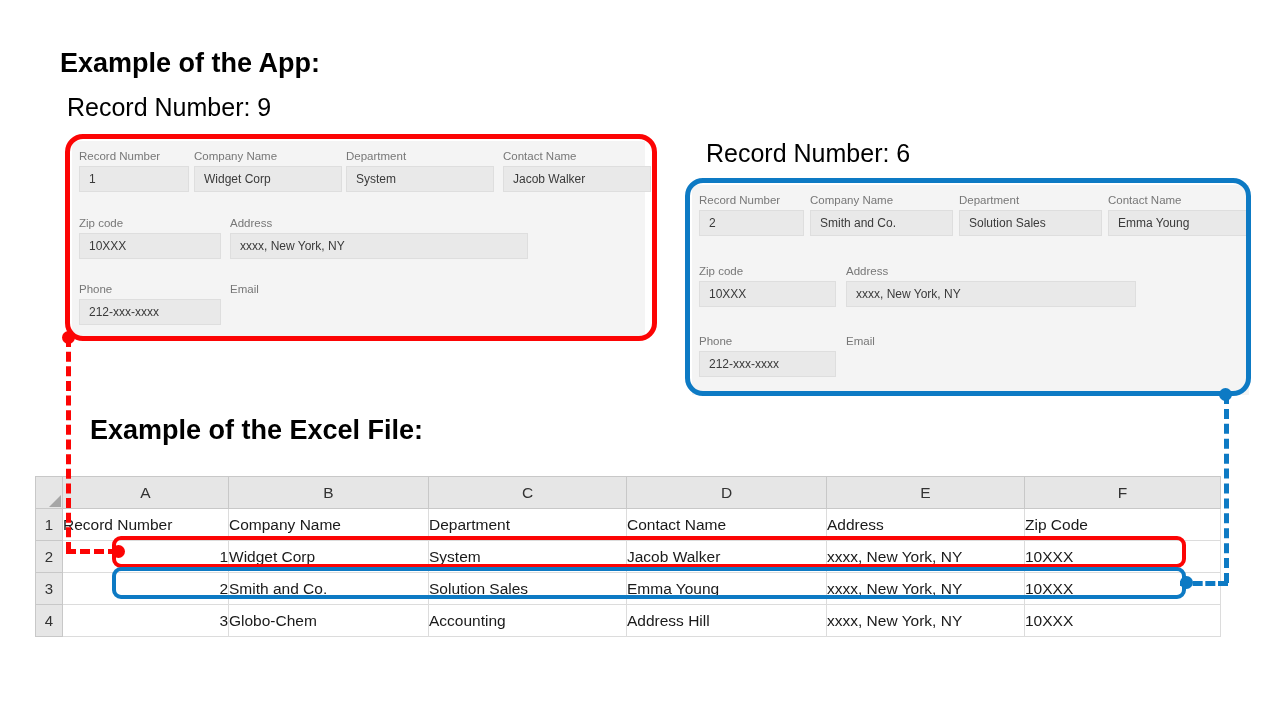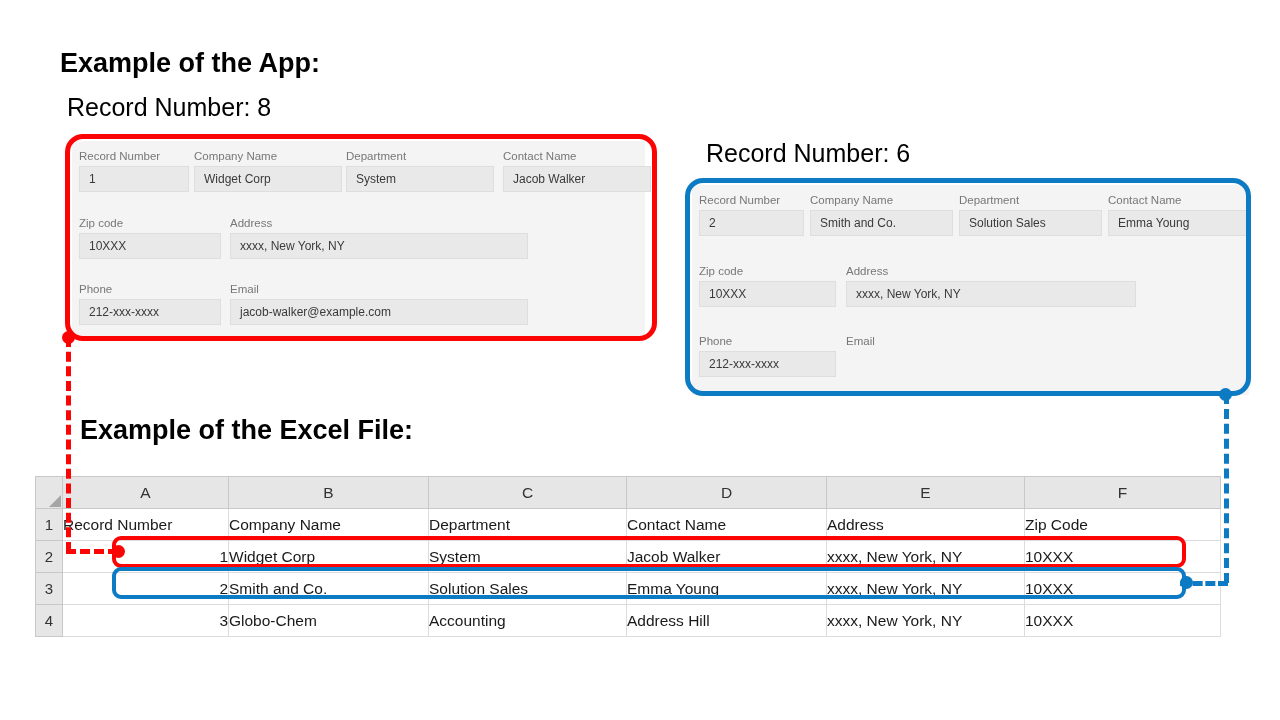--- a/index.html
+++ b/index.html
@@ -26,21 +26,21 @@
     letter-spacing: 0px;
   }
   .heading-plain {
     position: absolute;
     font-weight: normal;
     font-size: 25px;
     color: #000000;
     white-space: nowrap;
   }
   #title-app      { left: 60px;  top: 48px; }
-  #title-excel    { left: 80px;  top: 415px; }
+  #title-excel    { left: 90px;  top: 415px; }
   #rec1-title     { left: 67px;  top: 93px; }
   #rec2-title     { left: 706px; top: 139px; }
 
   
   .form-panel {
     position: absolute;
     background: #f4f4f4;
     box-sizing: border-box;
   }
   #form-panel-1 { left: 72px;  top: 141px; width: 573px; height: 197px; }
@@ -188,21 +188,21 @@
   .cell.num { text-align: right; padding-right: 3px; }
   .cell.txt { text-align: left; }
 </style>
 </head>
 <body>
 
 <div class="heading-bold" id="title-app">Example of the App:</div>
 
 <div class="heading-bold" id="title-excel">Example of the Excel File:</div>
 
-<div class="heading-plain" id="rec1-title">Record Number: 8</div>
+<div class="heading-plain" id="rec1-title">Record Number: 9</div>
 
 <div class="heading-plain" id="rec2-title">Record Number: 6</div>
 
 <div class="form-panel" id="form-panel-1">
 
   <div class="field" style="left:7px; top:8px; width:110px;">
     <span class="field-label">Record Number</span>
     <span class="field-input" style="width:110px;">1</span>
   </div>
 
@@ -231,21 +231,20 @@
     <span class="field-input" style="width:298px;">xxxx, New York, NY</span>
   </div>
 
   <div class="field" style="left:7px; top:141px; width:142px;">
     <span class="field-label">Phone</span>
     <span class="field-input" style="width:142px;">212-xxx-xxxx</span>
   </div>
 
   <div class="field" style="left:158px; top:141px; width:298px;">
     <span class="field-label">Email</span>
-    <span class="field-input" style="width:298px;">jacob-walker@example.com</span>
   </div>
 </div>
 
 <div class="form-panel" id="form-panel-2">
 
   <div class="field" style="left:7px; top:8px; width:105px;">
     <span class="field-label">Record Number</span>
     <span class="field-input" style="width:105px;">2</span>
   </div>
 

